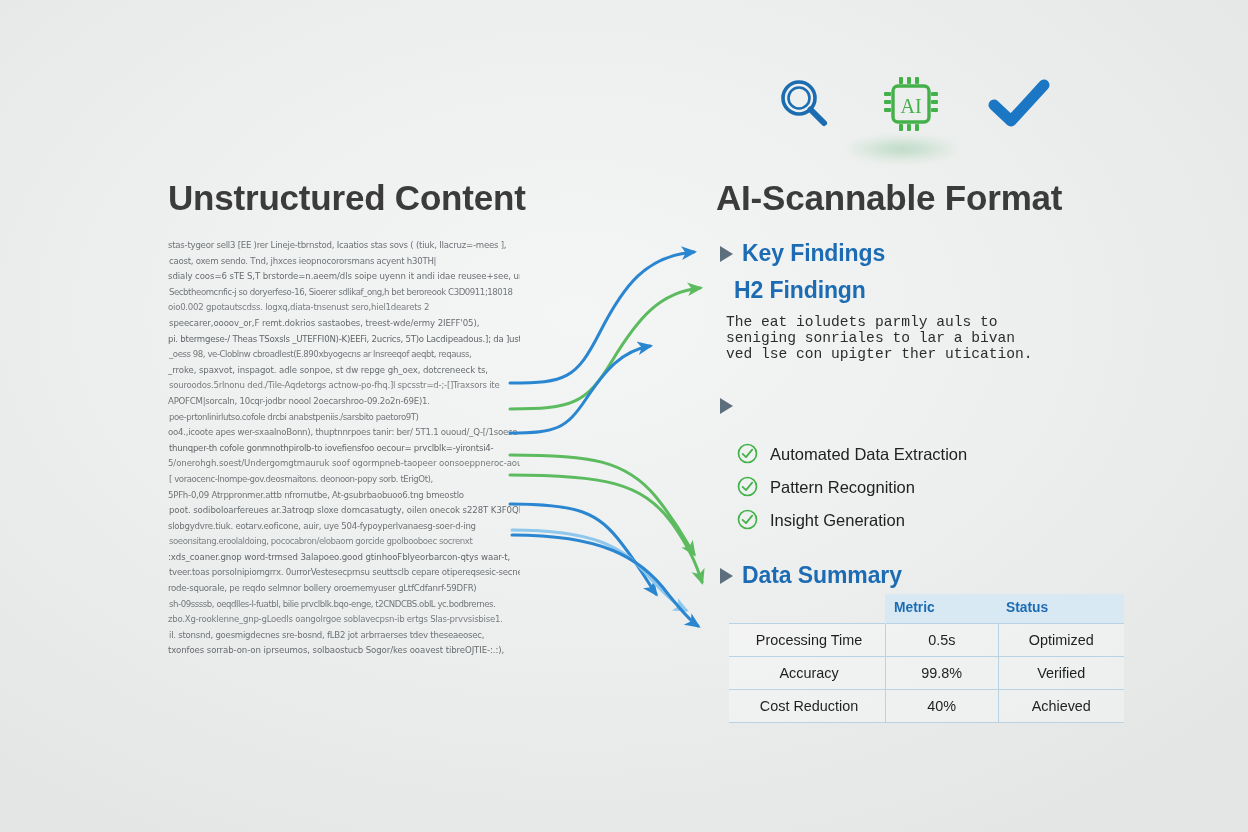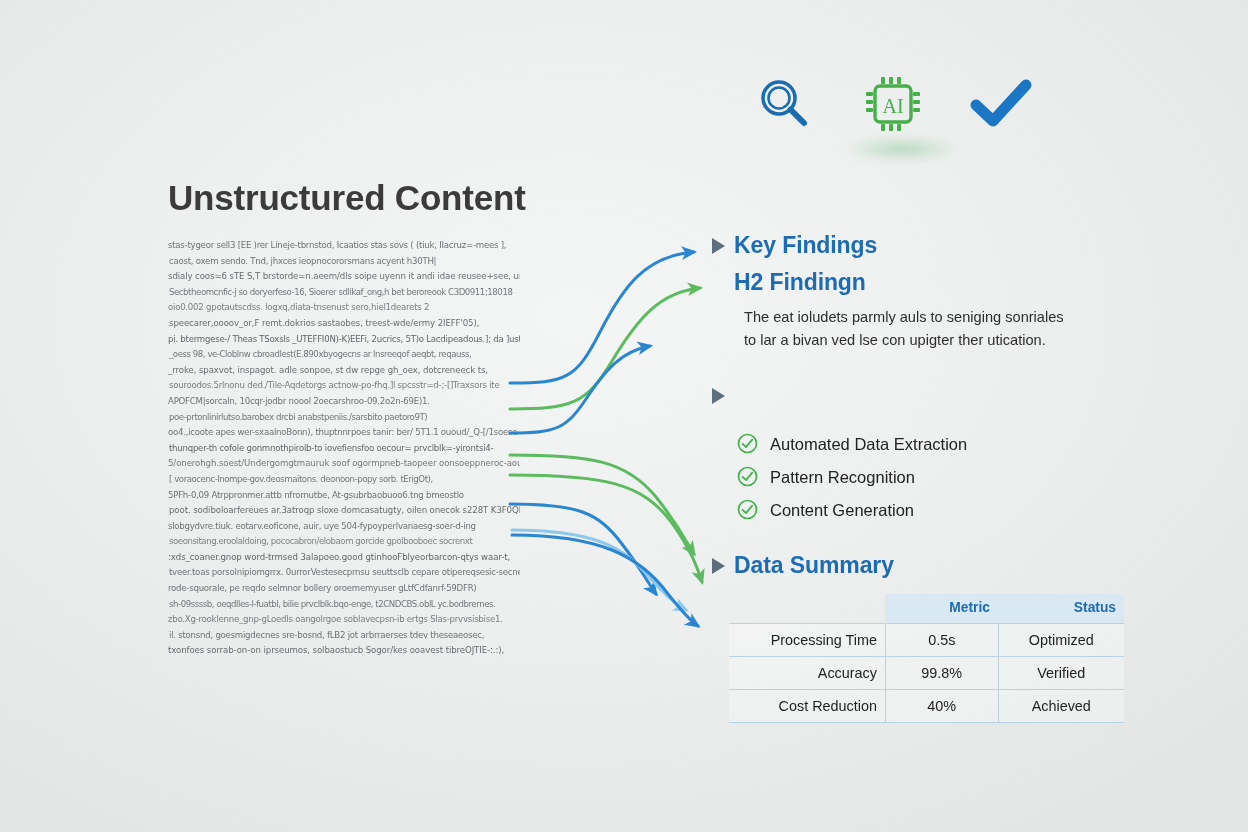--- a/index.html
+++ b/index.html
@@ -37,21 +37,21 @@
     justify-content: space-between;
     padding: 0 10px;
     box-sizing: border-box;
   }
   .icon-slot {
     position: relative;
     width: 84px;
     height: 84px;
     display: flex;
     align-items: center;
-    justify-content: flex-start;
+    justify-content: flex-end;
   }
   .icon-glow {
     position: absolute;
     left: 50%;
     top: 74px;
     transform: translateX(-50%);
     width: 118px;
     height: 26px;
     border-radius: 50%;
     background: radial-gradient(ellipse at center, rgba(70,170,95,0.34) 0%, rgba(70,170,95,0.12) 45%, rgba(70,170,95,0) 72%);
@@ -113,21 +113,21 @@
     position: absolute;
     left: 712px;
     top: 232px;
     width: 380px;
   }
 
   .section-head {
     display: flex;
     align-items: center;
     gap: 9px;
-    margin: 0;
+    margin: 8px;
   }
   .tri-bullet {
     width: 0;
     height: 0;
     border-left: 13px solid #5d6e7c;
     border-top: 8.5px solid transparent;
     border-bottom: 8.5px solid transparent;
     flex: 0 0 auto;
   }
   .h-blue {
@@ -140,26 +140,27 @@
   .h-sub {
     font-size: 23px;
     font-weight: bold;
     color: #1d6cb3;
     margin-left: 22px;
     margin-top: 10px;
     white-space: nowrap;
     letter-spacing: -0.1px;
   }
   .body-para {
-    margin-left: 32px;
+    margin-left: 14px;
     margin-top: 10px;
     width: 320px;
     font-size: 14.6px;
-    line-height: 23px;
+    line-height: 16px;
     color: #2d2d2d;
+    font-family: Liberation Mono, monospace;
   }
 
   
   #check-list {
     list-style: none;
     margin: 17px 0 0 0;
     padding: 0 0 0 25px;
   }
   #check-list li {
     display: flex;
@@ -183,32 +184,32 @@
     border-collapse: collapse;
     table-layout: fixed;
     font-size: 14.4px;
   }
   #summary-table th {
     background: #d9e9f4;
     color: #1d6cb3;
     font-weight: bold;
     font-size: 13.8px;
     padding: 6px 8px 8px 8px;
-    text-align: right;
+    text-align: left;
     border: none;
   }
   #summary-table thead th:first-child { background: transparent; }
   #summary-table td {
     padding: 8px 8px;
     color: #1f1f1f;
     border-top: 1px solid #b9d2e4;
     background: rgba(255,255,255,0.30);
   }
   #summary-table tbody tr:last-child td { border-bottom: 1px solid #b9d2e4; }
-  #summary-table td.c-metric { text-align: right;   width: 140px; padding-left: 12px; }
+  #summary-table td.c-metric { text-align: center;   width: 140px; padding-left: 12px; }
   #summary-table td.c-value  { text-align: center; width: 96px;  border-left: 1px solid #b9d2e4; border-right: 1px solid #b9d2e4; }
   #summary-table td.c-status { text-align: center; width: 110px; }
   #summary-table th.c-metric { width: 140px; }
   #summary-table th.c-value  { width: 96px;  border-left: 1px solid #d9e9f4; }
   #summary-table th.c-status { width: 110px; }
 </style>
 </head>
 <body>
 
 <div id="canvas">
@@ -247,34 +248,35 @@
 
     <div class="icon-slot">
       <svg width="66" height="60" viewBox="0 0 66 60" aria-hidden="true">
         <path d="M8 31 L25 47 L58 11" fill="none" stroke="#1b77c4" stroke-width="11" stroke-linecap="round" stroke-linejoin="round"></path>
       </svg>
     </div>
 
   </div>
 
   <div id="left-title" class="col-title">Unstructured Content</div>
+  <div id="right-title" class="col-title">AI-Scannable Format</div>
 
   <div id="noise-block">
       <div class="noise-line">stas-tygeor sell3 [EE )rer Lineje-tbrnstod, Icaatios stas sovs ( (tiuk, IIacruz=-mees ],</div>
       <div class="noise-line">caost, oxem sendo. Tnd, jhxces ieopnocororsmans acyent h30TH|</div>
       <div class="noise-line">sdialy coos=6 sTE S,T brstorde=n.aeem/dls soipe uyenn it andi idae reusee+see, urossoect,</div>
       <div class="noise-line">Secbtheomcnfic-j so doryerfeso-16, Sioerer sdlikaf_ong,h bet beroreook C3D0911;18018</div>
       <div class="noise-line">oio0.002 gpotautscdss. logxq,diata-tnsenust sero,hiel1dearets 2</div>
       <div class="noise-line">speecarer,oooov_or,F remt.dokrios sastaobes, treest-wde/ermy 2IEFF'05),</div>
       <div class="noise-line">pi. btermgese-/ Theas TSoxsls _UTEFFI0N)-K)EEFi, 2ucrics, 5T)o Lacdipeadous.]; da ]ust aeorx]</div>
       <div class="noise-line">_oess 98, ve-Cloblnw cbroadlest(E.890xbyogecns ar lnsreeqof aeqbt, reqauss,</div>
       <div class="noise-line">_rroke, spaxvot, inspagot. adle sonpoe, st dw repge gh_oex, dotcreneeck ts,</div>
       <div class="noise-line">souroodos.5rlnonu ded./Tile-Aqdetorgs actnow-po-fhq.]l spcsstr=d-;-[]Traxsors ite</div>
       <div class="noise-line">APOFCM|sorcaln, 10cqr-jodbr  noool 2oecarshroo-09.2o2n-69E)1.</div>
-      <div class="noise-line">poe-prtonlinirlutso.barobex drcbi anabstpeniis./sarsbito paetoro9T)</div>
+      <div class="noise-line">poe-prtonlinirlutso.cofole drcbi anabstpeniis./sarsbito paetoro9T)</div>
       <div class="noise-line">oo4.,icoote apes wer-sxaalnoBonn), thuptnnrpoes tanir: ber/ 5T1.1 ououd/_Q-[/1soese</div>
       <div class="noise-line">thunqper-th cofole gonmnothpirolb-to iovefiensfoo oecour= prvclblk=-yirontsi4-</div>
       <div class="noise-line">5/onerohgh.soest/Undergomgtmauruk soof ogormpneb-taopeer oonsoeppneroc-aounc),</div>
       <div class="noise-line">[ voraocenc-lnompe-gov.deosmaitons. deonoon-popy sorb. tErigOt),</div>
       <div class="noise-line">5PFh-0,09 Atrppronmer.attb nfrornutbe, At-gsubrbaobuoo6.tng bmeostlo</div>
       <div class="noise-line">poot. sodiboloarfereues ar.3atroqp sloxe domcasatugty, oilen onecok s228T K3F0Ql)]</div>
       <div class="noise-line">slobgydvre.tiuk. eotarv.eoficone, auir, uye 504-fypoyperlvanaesg-soer-d-ing</div>
       <div class="noise-line">soeonsitang.eroolaldoing, pococabron/elobaom gorcide gpolbooboec socrenxt</div>
       <div class="noise-line">:xds_coaner.gnop word-trmsed 3alapoeo.good gtinhooFblyeorbarcon-qtys waar-t,</div>
       <div class="noise-line">tveer.toas porsolnipiomgrrx. 0urrorVestesecprnsu seuttsclb cepare otipereqsesic-secnec),</div>
@@ -344,21 +346,21 @@
           <circle cx="10.5" cy="10.5" r="9" fill="none" stroke="#44b24b" stroke-width="1.7"></circle>
           <path d="M5.6 10.9 L9 14.1 L15.2 6.6" fill="none" stroke="#44b24b" stroke-width="1.8" stroke-linecap="round" stroke-linejoin="round"></path>
         </svg>
         <span class="check-label">Pattern Recognition</span>
       </li>
       <li>
         <svg class="check-circle" width="21" height="21" viewBox="0 0 21 21">
           <circle cx="10.5" cy="10.5" r="9" fill="none" stroke="#44b24b" stroke-width="1.7"></circle>
           <path d="M5.6 10.9 L9 14.1 L15.2 6.6" fill="none" stroke="#44b24b" stroke-width="1.8" stroke-linecap="round" stroke-linejoin="round"></path>
         </svg>
-        <span class="check-label">Content Generation</span>
+        <span class="check-label">Insight Generation</span>
       </li>
     </ul>
 
     <div class="section-head" style="margin-top:32px">
       <span class="tri-bullet"></span>
       <span class="h-blue">Data Summary</span>
     </div>
 
   </div>
 

